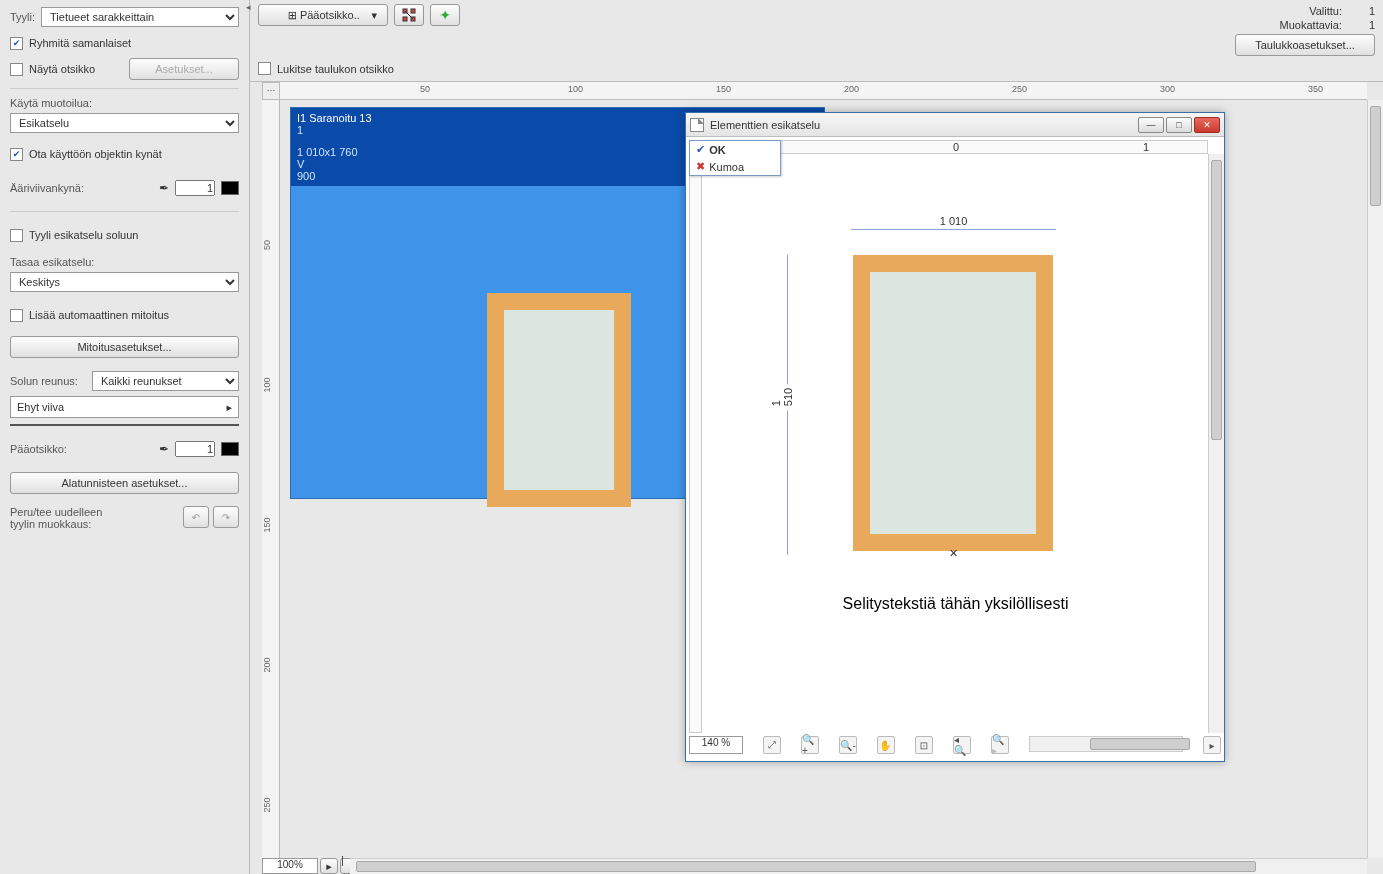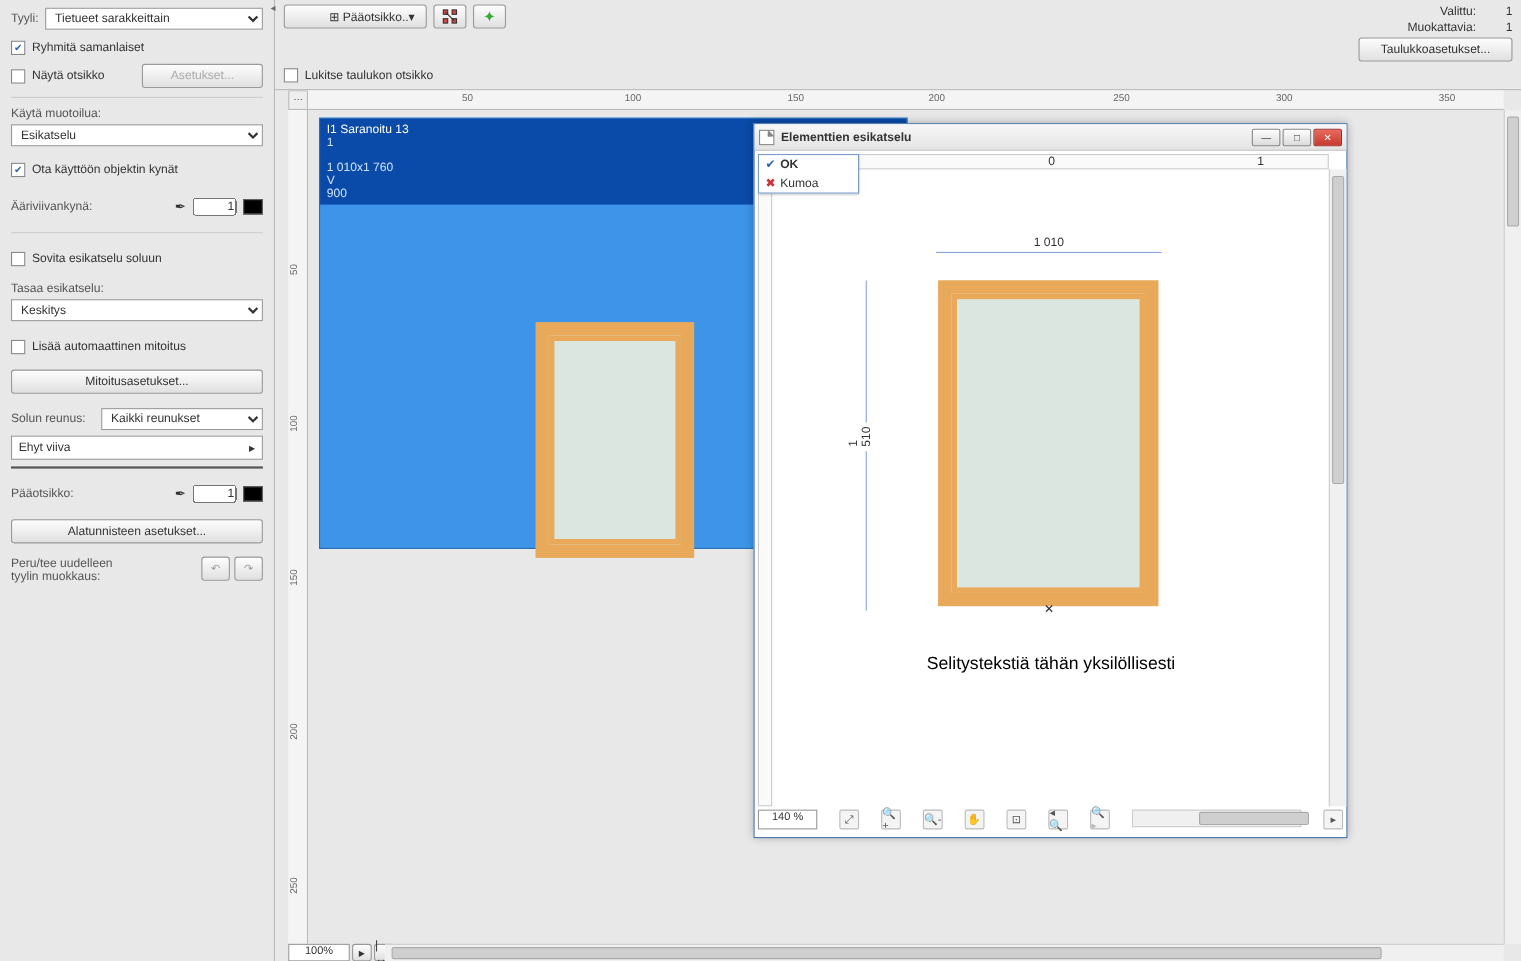--- a/index.html
+++ b/index.html
@@ -35,21 +35,21 @@
 .scroll-v{position:absolute;right:0;top:18px;bottom:16px;width:16px;background:#f0f0f0;border-left:1px solid #ccc}
 .scroll-h{position:absolute;left:100px;right:16px;bottom:0;height:16px;background:#f0f0f0;border-top:1px solid #ccc}
 .scroll-thumb{background:#cfcfcf;border:1px solid #aaa;border-radius:2px}
 .bottombar{position:absolute;left:12px;bottom:0;height:16px;display:flex;align-items:center;gap:2px}
 .zoomfld{width:56px;height:16px;background:#fff;border:1px solid #999;font-size:10px;text-align:center}
 .page{position:absolute;left:40px;top:25px;width:535px;height:392px;background:#3d94e8;border:1px solid #2a6db0}
 .page .hdr{background:#0a4aa8;color:#fff;padding:4px 6px;font-size:10px;line-height:12px}
 .page .hdr div{color:#cfe3ff}
 .win{position:absolute;left:435px;top:30px;width:540px;height:650px;background:#fff;border:1px solid #3a6ea5;box-shadow:0 0 8px rgba(0,0,0,.3)}
 .win-title{height:24px;background:linear-gradient(#f7f7f7,#e4e4e4);border-bottom:1px solid #bcbcbc;display:flex;align-items:center;padding:0 4px;gap:6px}
-.win-title .t{flex:1;font-weight:700;color:#333}
+.win-title .t{flex:1;font-weight:400;color:#333}
 .win-btns{display:flex;gap:2px}
 .win-btn{width:26px;height:16px;border:1px solid #888;border-radius:2px;background:linear-gradient(#fdfdfd,#dcdcdc);font-size:9px;text-align:center;line-height:14px;cursor:pointer}
 .win-btn.close{background:linear-gradient(#e86a5e,#c83a2e);color:#fff;border-color:#a02a20}
 .win-body{position:relative;height:calc(100% - 24px)}
 .menu{position:absolute;left:3px;top:3px;width:92px;background:#fff;border:1px solid #7a9ac8;box-shadow:1px 1px 2px rgba(0,0,0,.2);z-index:10}
 .menu .mi{padding:2px 6px;display:flex;align-items:center;gap:4px;cursor:pointer}
 .win-hruler{position:absolute;left:16px;right:16px;top:3px;height:14px;background:#fafafa;border:1px solid #ccc;font-size:9px;color:#666}
 .win-vruler{position:absolute;left:3px;top:17px;bottom:28px;width:13px;background:#fafafa;border:1px solid #ccc}
 .win-canvas{position:absolute;left:17px;right:16px;top:18px;bottom:28px;background:#fff;overflow:hidden}
 .win-scroll-v{position:absolute;right:0;top:17px;bottom:28px;width:16px;background:#f0f0f0;border-left:1px solid #ccc}
@@ -95,21 +95,21 @@
     <div class="row" style="margin-top:8px">
       <span class="lbl">Ääriviivankynä:</span>
       <span style="flex:1"></span>
       <span class="pen">✒</span>
       <input class="numin" value="1" style="">
       <span class="swatch"></span>
     </div>
     <div style="height:1px;background:#ccc;margin:8px 0"></div>
     <div class="row">
       <span class="chk"></span>
-      <span>Sovita esikatselu soluun</span>
+      <span>Tyyli esikatselu soluun</span>
     </div>
     <div class="lbl" style="margin-top:6px">Tasaa esikatselu:</div>
     <select><option>Keskitys</option></select>
     <div class="row" style="margin-top:8px">
       <span class="chk"></span>
       <span>Lisää automaattinen mitoitus</span>
     </div>
     <button class="btn wide" style="margin-top:6px">Mitoitusasetukset...</button>
     <div class="row" style="margin-top:8px">
       <span class="lbl">Solun reunus:</span>
@@ -135,21 +135,21 @@
         <button class="btn">↶</button>
         <button class="btn">↷</button>
       </div>
     </div>
   </div>
 
   <div class="main">
     <span class="collapse">◂</span>
     <div class="topbar">
       <div class="tb-left">
-        <button class="btn" style="width:130px;text-align:right;padding-left:17px">⊞ <span>Pääotsikko..</span> <span style="float:right">▾</span></button>
+        <button class="btn" style="width:130px;text-align:center;padding-left:17px">⊞ <span>Pääotsikko..</span> <span style="float:right">▾</span></button>
         <div class="iconbtn">
             <svg width="16" height="16">
               <rect x="2" y="2" width="4" height="4" fill="#d44" stroke="#333"></rect>
               <rect x="10" y="2" width="4" height="4" fill="#d44" stroke="#333"></rect>
               <rect x="2" y="10" width="4" height="4" fill="#d44" stroke="#333"></rect>
               <rect x="10" y="10" width="4" height="4" fill="#d44" stroke="#333"></rect>
               <line x1="4" y1="4" x2="12" y2="12" stroke="#333"></line>
             </svg>
           </div>
         <div class="iconbtn">

